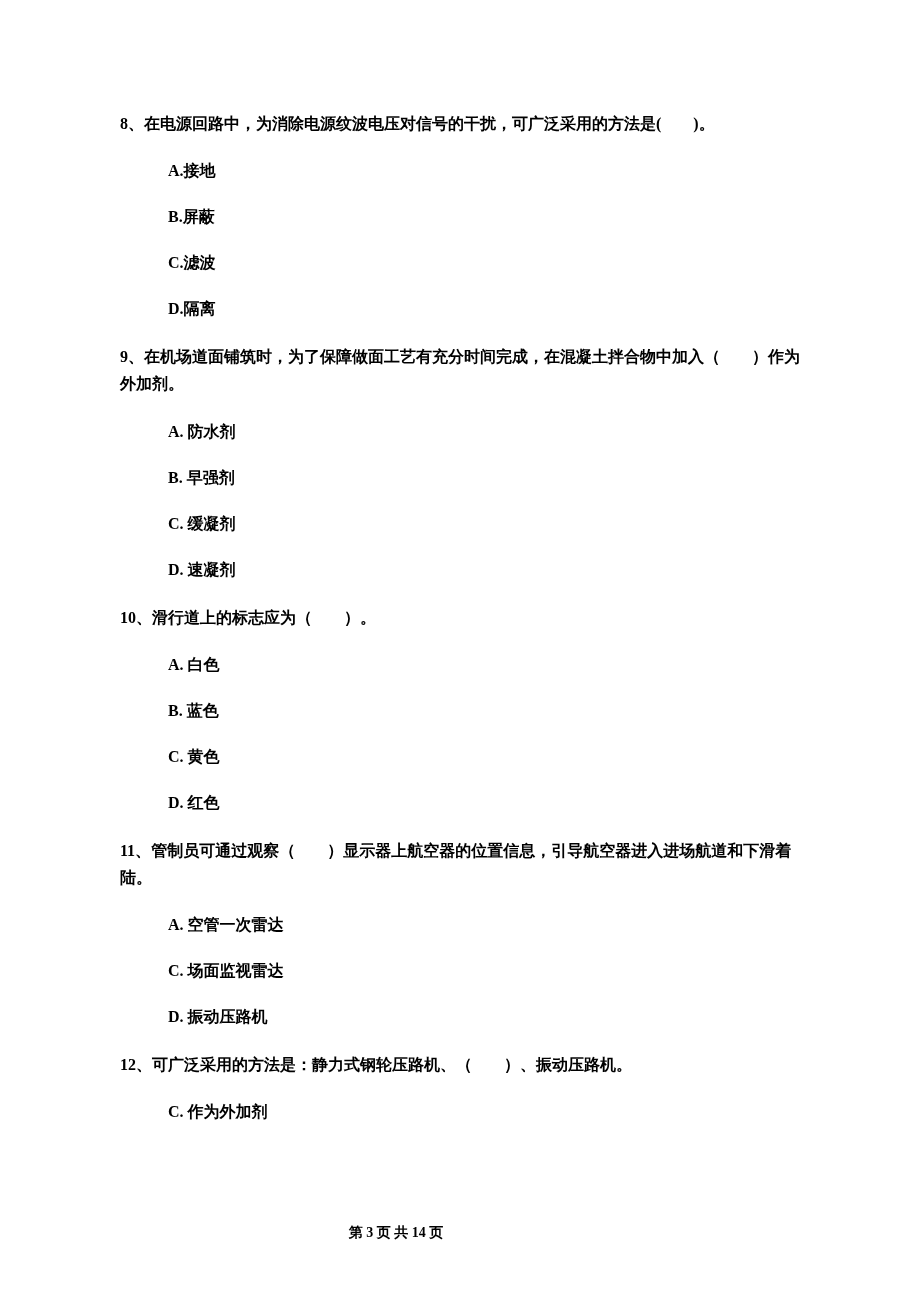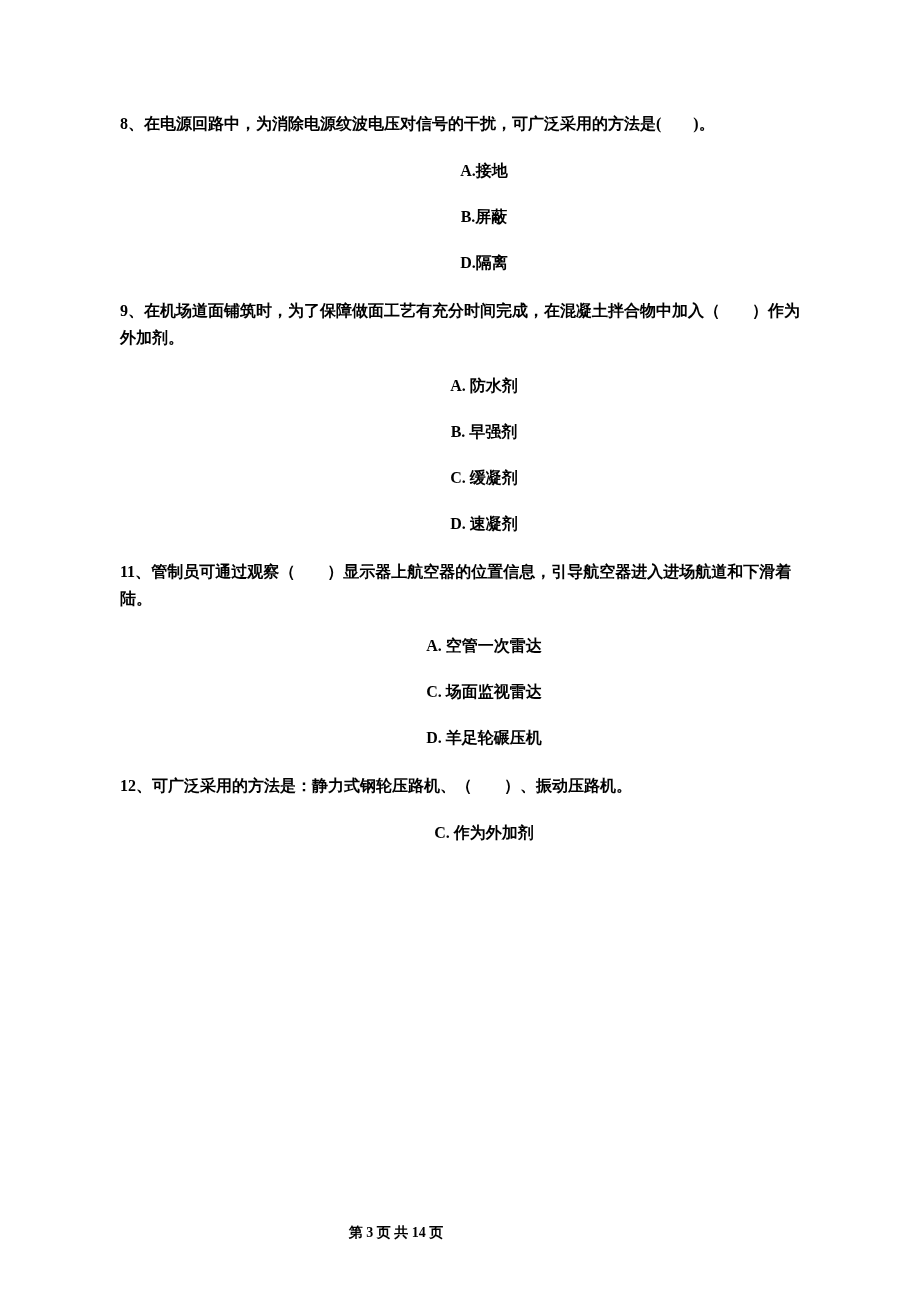--- a/index.html
+++ b/index.html
@@ -17,21 +17,20 @@
   }
   .question {
     margin-bottom: 10px;
   }
   .question-text {
     margin-bottom: 22px;
     line-height: 1.7;
   }
   .options {
     padding-left: 48px;
-    text-align: center;
   }
   .option {
     margin-bottom: 22px;
   }
   .footer {
     position: absolute;
     top: 1222px;
     left: 0;
     width: 792px;
     text-align: center;
@@ -41,41 +40,51 @@
 </head>
 <body>
 
 <div class="page">
 
   <div class="question">
     <div class="question-text"><span>8、</span><span>在电源回路中，为消除电源纹波电压对信号的干扰，可广泛采用的方法是(　　)。</span></div>
     <div class="options">
       <div class="option">A.接地</div>
       <div class="option">B.屏蔽</div>
+      <div class="option">C.滤波</div>
       <div class="option">D.隔离</div>
     </div>
   </div>
 
   <div class="question">
     <div class="question-text"><span>9、</span><span>在机场道面铺筑时，为了保障做面工艺有充分时间完成，在混凝土拌合物中加入（　　）作为外加剂。</span></div>
     <div class="options">
       <div class="option">A. 防水剂</div>
       <div class="option">B. 早强剂</div>
       <div class="option">C. 缓凝剂</div>
       <div class="option">D. 速凝剂</div>
     </div>
   </div>
 
+  <div class="question">
+    <div class="question-text"><span>10、</span><span>滑行道上的标志应为（　　）。</span></div>
+    <div class="options">
+      <div class="option">A. 白色</div>
+      <div class="option">B. 蓝色</div>
+      <div class="option">C. 黄色</div>
+      <div class="option">D. 红色</div>
+    </div>
+  </div>
 
   <div class="question">
     <div class="question-text"><span>11、</span><span>管制员可通过观察（　　）显示器上航空器的位置信息，引导航空器进入进场航道和下滑着陆。</span></div>
     <div class="options">
       <div class="option">A. 空管一次雷达</div>
       <div class="option">C. 场面监视雷达</div>
-      <div class="option">D. 羊足轮碾压机</div>
+      <div class="option">D. 振动压路机</div>
     </div>
   </div>
 
   <div class="question">
     <div class="question-text"><span>12、</span><span>可广泛采用的方法是：静力式钢轮压路机、（　　）、振动压路机。</span></div>
     <div class="options">
       <div class="option">C. 作为外加剂</div>
     </div>
   </div>
 

